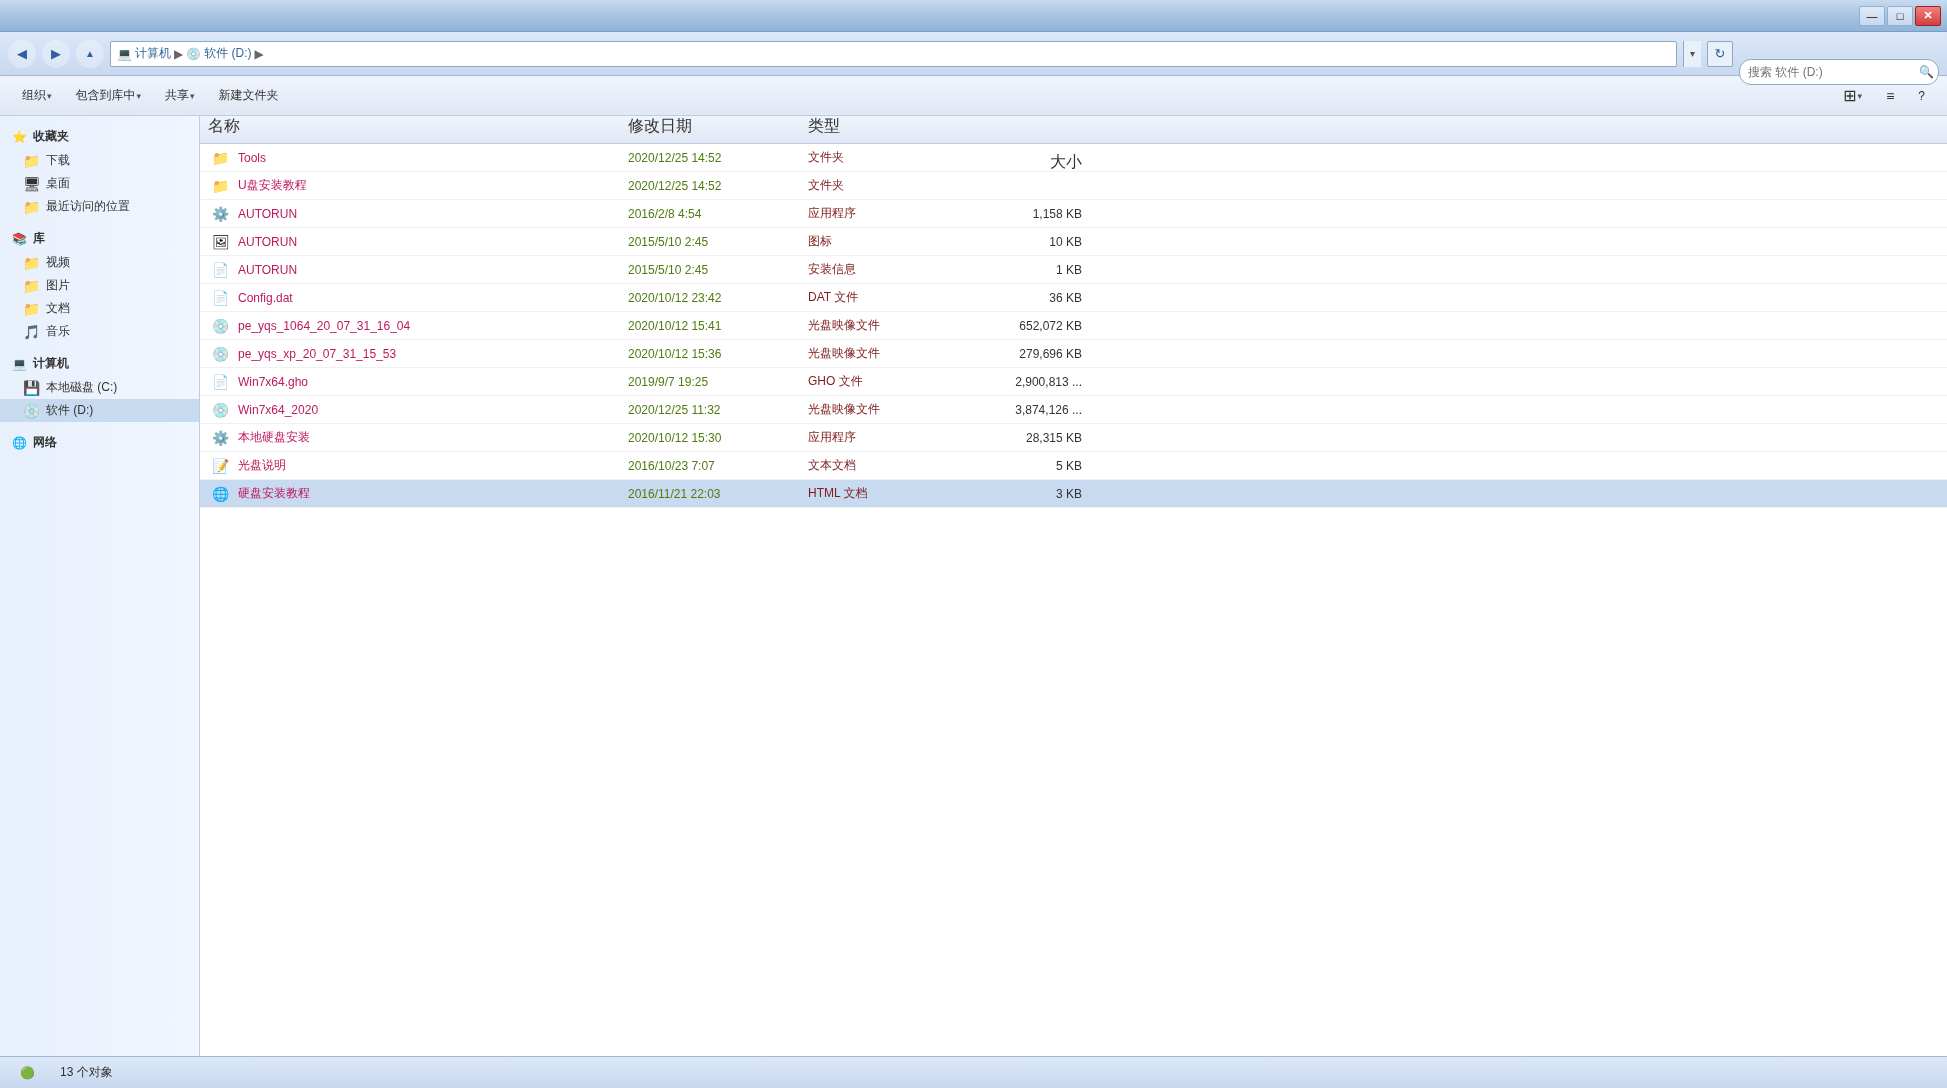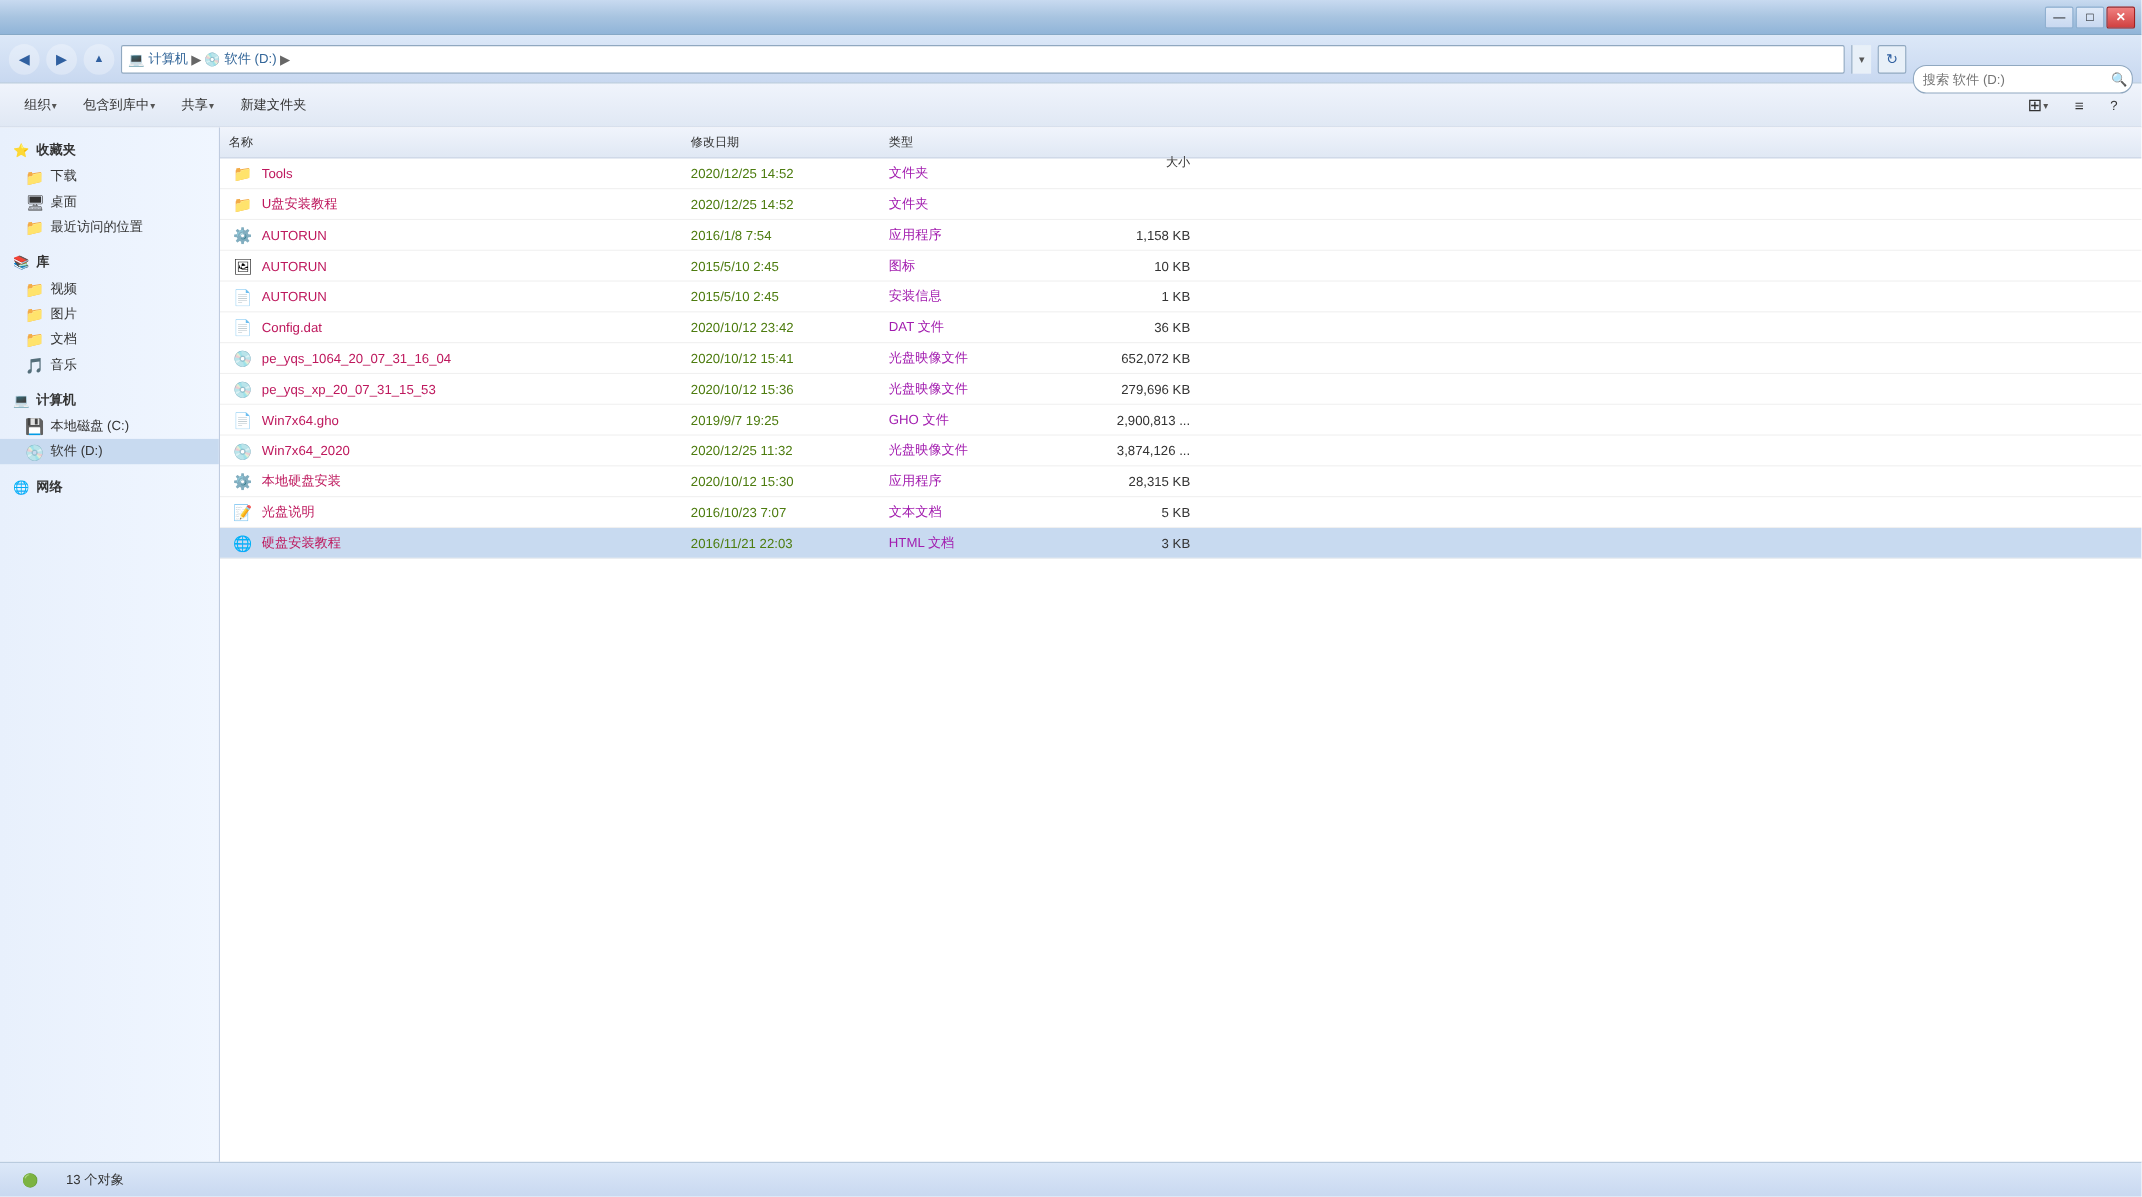--- a/index.html
+++ b/index.html
@@ -211,25 +211,24 @@
     .network-icon { color: #6080c0; }
 
     
     .file-area {
       flex: 1;
       overflow-y: auto;
       background: #fff;
     }
     .file-list-header {
       display: flex;
-      align-items: center;
       background: linear-gradient(to bottom, #f0f4fc, #e0e8f4);
       border-bottom: 1px solid #c0cce0;
       height: 28px;
-      font-size: 11px;
+      font-size: 16px;
       color: #333;
       position: sticky;
       top: 0;
       z-index: 10;
     }
     .col-name { width: 420px; padding: 0 8px; font-weight: normal; }
     .col-date { width: 180px; padding: 0 8px; }
     .col-type { width: 160px; padding: 0 8px; }
     .col-size { width: 130px; padding: 0 8px; text-align: right; margin-top: 36px; }
     .file-row {
@@ -253,21 +252,21 @@
     }
     .file-name {
       flex: 1;
       max-width: 380px;
       white-space: nowrap;
       overflow: hidden;
       text-overflow: ellipsis;
       color: #be185d;
     }
     .file-date { width: 180px; padding: 0 8px; color: #4d7c0f; }
-    .file-type { width: 160px; padding: 0 8px; color: #a21caf; }
+    .file-type { width: 160px; padding: 0 8px; color: #7f1d1d; }
     .file-size { width: 130px; padding: 0 8px; text-align: right; color: #333; }
 
     
     .status-bar {
       height: 32px;
       background: linear-gradient(to bottom, #dce8f8, #c8d8f0);
       border-top: 1px solid #a0b8d0;
       display: flex;
       align-items: center;
       padding: 0 12px;
@@ -448,21 +447,21 @@
     </div>
     <div class="file-date">2020/12/25 14:52</div>
     <div class="file-type">文件夹</div>
     <div class="file-size"></div>
   </div>
         <div class="file-row">
     <div class="col-name" style="display:flex;align-items:center;gap:4px;">
       <span class="file-icon">⚙️</span>
       <span class="file-name">AUTORUN</span>
     </div>
-    <div class="file-date">2016/1/8 7:54</div>
+    <div class="file-date">2016/2/8 4:54</div>
     <div class="file-type">应用程序</div>
     <div class="file-size">1,158 KB</div>
   </div>
         <div class="file-row">
     <div class="col-name" style="display:flex;align-items:center;gap:4px;">
       <span class="file-icon">🖼</span>
       <span class="file-name">AUTORUN</span>
     </div>
     <div class="file-date">2015/5/10 2:45</div>
     <div class="file-type">图标</div>

